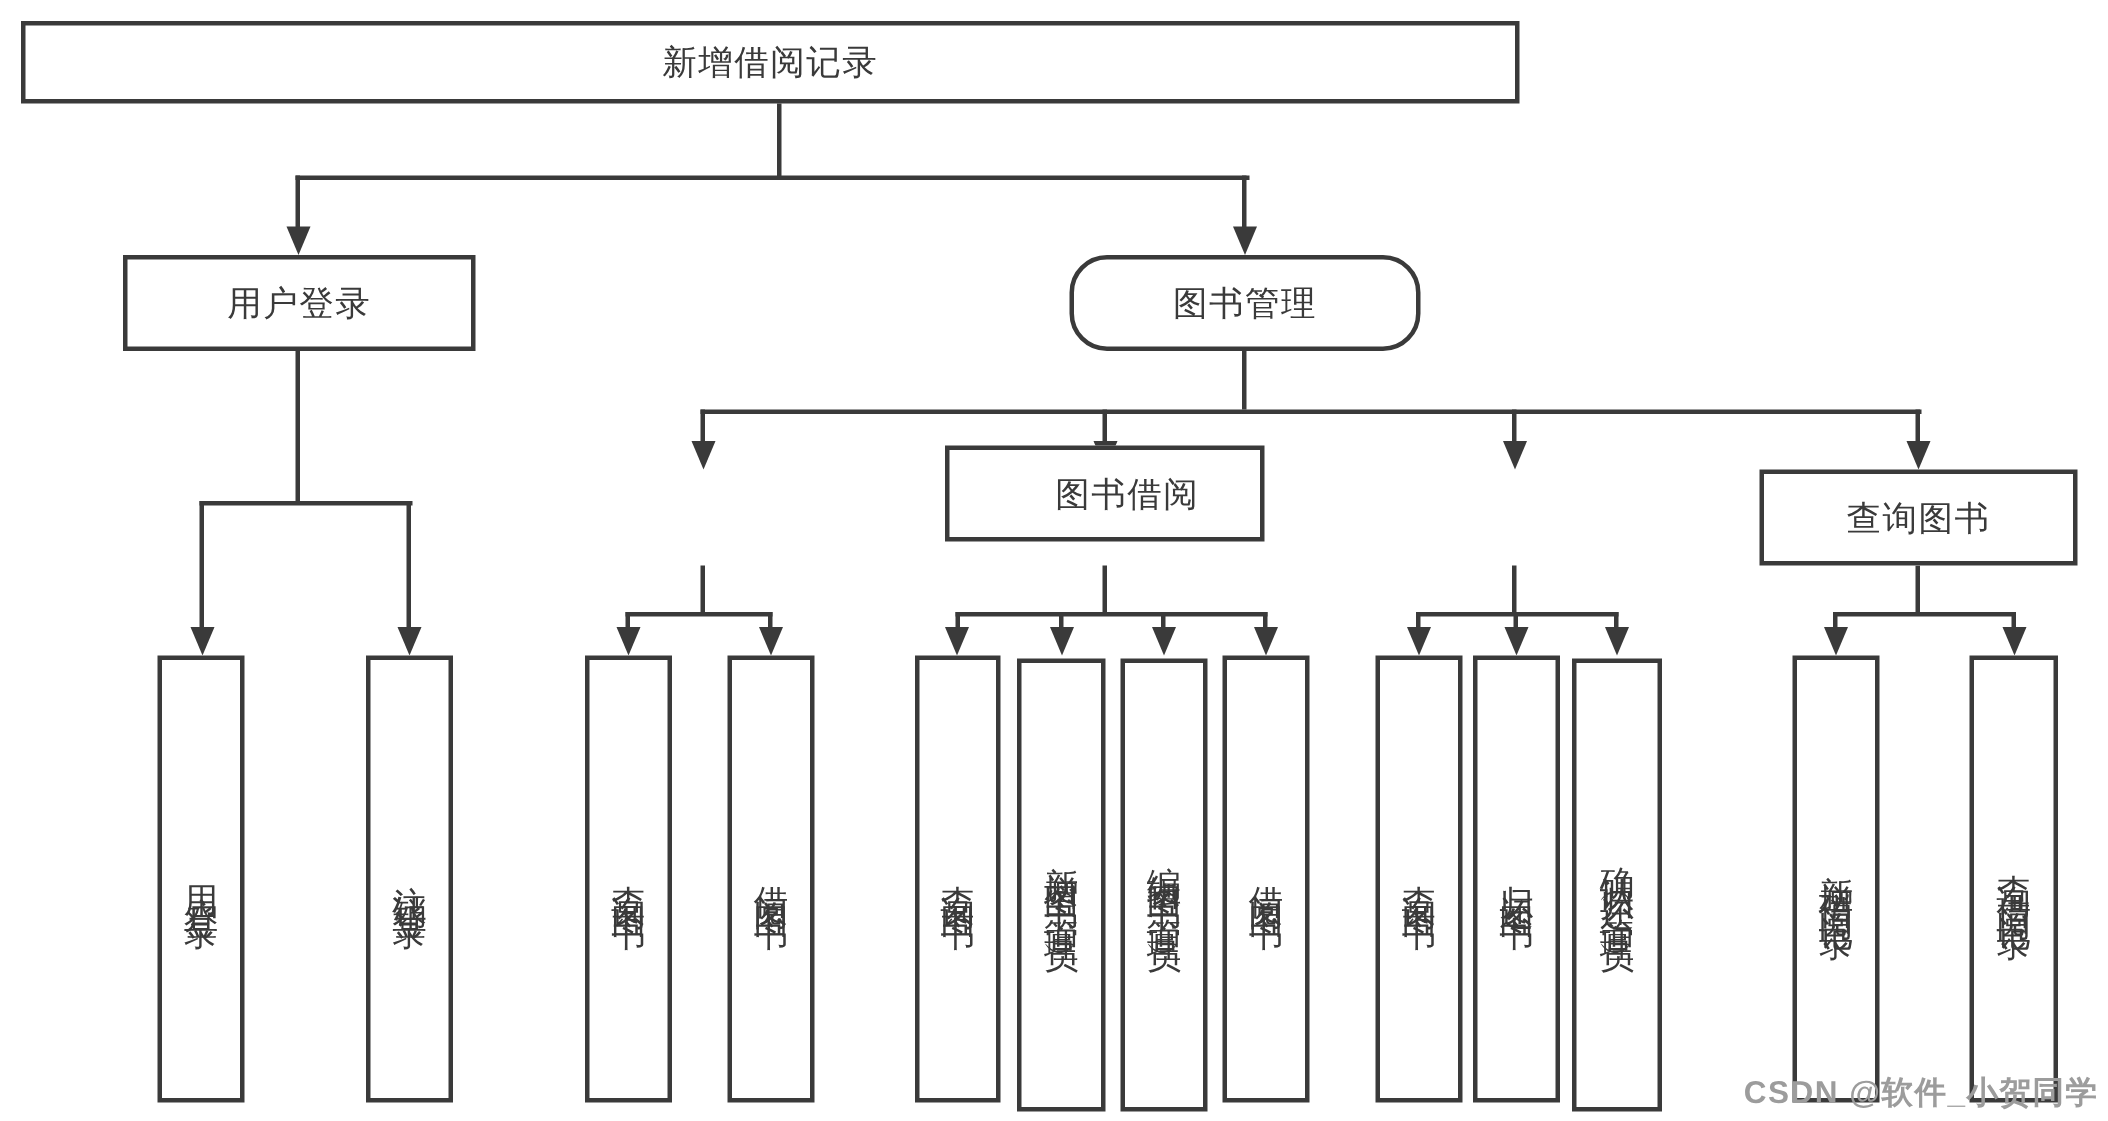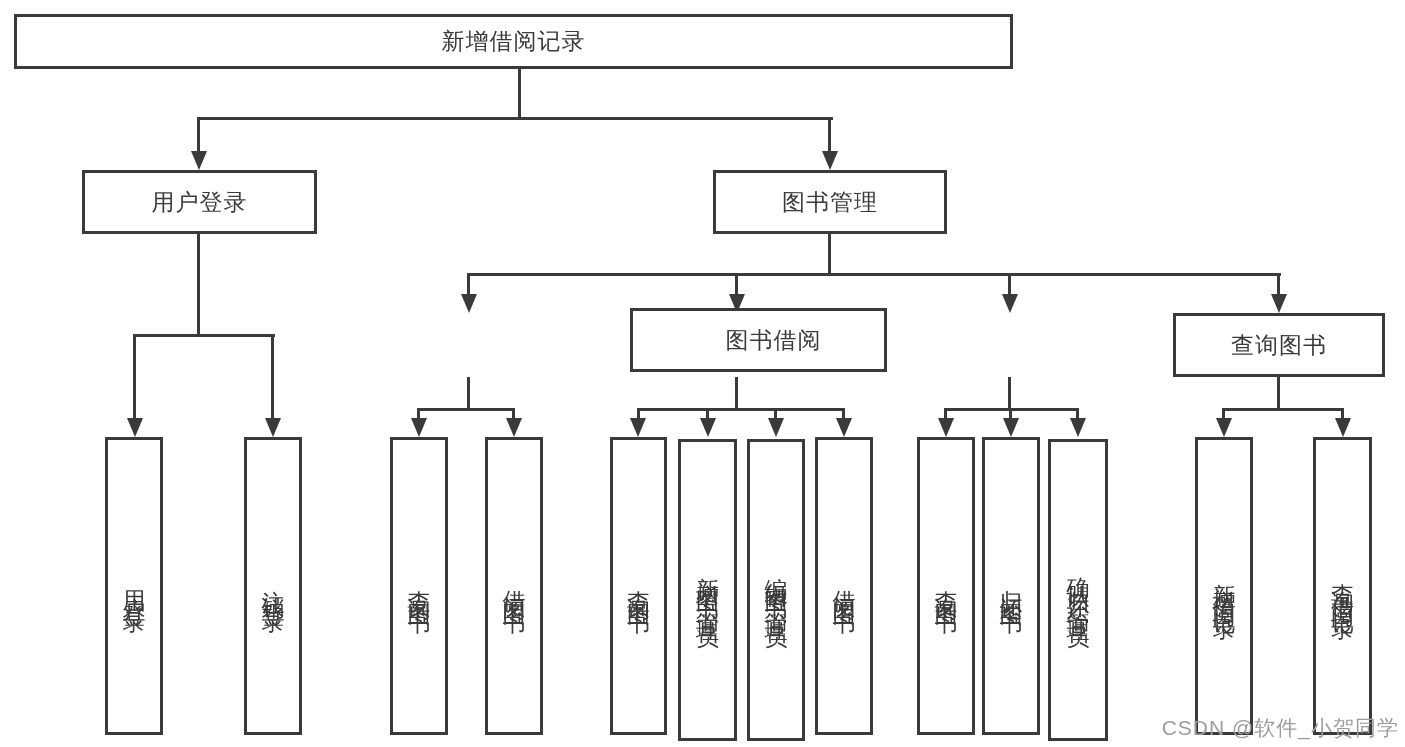--- a/index.html
+++ b/index.html
@@ -65,20 +65,21 @@
   }
   .watermark {
     position: absolute;
     top: 714px;
     right: 6px;
     font-size: 21px;
     letter-spacing: 1px;
     color: var(--watermark, #9c9c9c);
     z-index: 3;
     white-space: nowrap;
+    font-weight: bold;
   }
 </style>
 </head>
 <body>
 
 <div class="canvas">
 
   <div class="hbox" style="left:14px; top:14px; width:999px; height:55px;">
     <span>新增借阅记录</span>
   </div>
@@ -86,21 +87,21 @@
   <div class="line" style="left:518px; top:67px; width:3px; height:51px;"></div>
   <div class="line" style="left:197px; top:117px; width:636px; height:3px;"></div>
   <div class="line" style="left:197px; top:117px; width:3px; height:36px;"></div>
   <div class="arrow" style="left:191px; top:151px;"></div>
   <div class="line" style="left:828px; top:117px; width:3px; height:36px;"></div>
   <div class="arrow" style="left:822px; top:151px;"></div>
 
   <div class="hbox" style="left:82px; top:170px; width:235px; height:64px;">
     <span>用户登录</span>
   </div>
-  <div class="hbox" style="left:713px; top:170px; width:234px; height:64px;">
+  <div class="hbox" style="left:713px; top:170px; width:234px; height:64px;border-radius:25px;">
     <span>图书管理</span>
   </div>
 
   <div class="line" style="left:197px; top:234px; width:3px; height:100px;"></div>
   <div class="line" style="left:133px; top:334px; width:142px; height:3px;"></div>
   <div class="line" style="left:133px; top:334px; width:3px; height:85px;"></div>
   <div class="arrow" style="left:127px; top:418px;"></div>
   <div class="line" style="left:271px; top:334px; width:3px; height:85px;"></div>
   <div class="arrow" style="left:265px; top:418px;"></div>
 
@@ -108,21 +109,21 @@
   <div class="line" style="left:467px; top:273px; width:814px; height:3px;"></div>
   <div class="line" style="left:467px; top:273px; width:3px; height:23px;"></div>
   <div class="arrow" style="left:461px; top:294px;"></div>
   <div class="line" style="left:735px; top:273px; width:3px; height:23px;"></div>
   <div class="arrow" style="left:729px; top:294px;"></div>
   <div class="line" style="left:1008px; top:273px; width:3px; height:23px;"></div>
   <div class="arrow" style="left:1002px; top:294px;"></div>
   <div class="line" style="left:1277px; top:273px; width:3px; height:23px;"></div>
   <div class="arrow" style="left:1271px; top:294px;"></div>
 
-  <div class="hbox" style="left:630px; top:308px; width:257px; height:64px;padding-left:30px;">
+  <div class="hbox" style="left:630px; top:297px; width:213px; height:64px;padding-left:30px;">
     <span>图书借阅</span>
   </div>
   <div class="hbox" style="left:1173px; top:313px; width:212px; height:64px;">
     <span>查询图书</span>
   </div>
 
   <div class="line" style="left:467px; top:377px; width:3px; height:31px;"></div>
   <div class="line" style="left:417px; top:408px; width:98px; height:3px;"></div>
   <div class="line" style="left:417px; top:408px; width:3px; height:11px;"></div>
   <div class="arrow" style="left:411px; top:418px;"></div>

